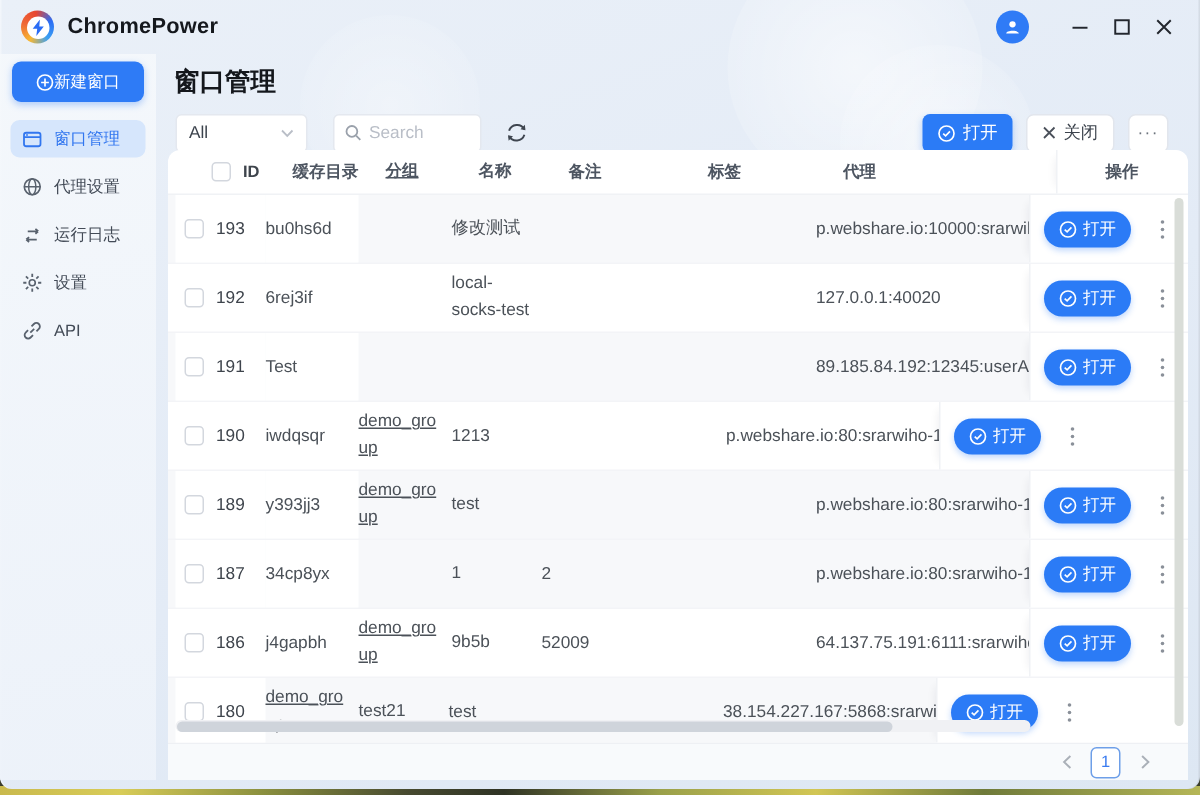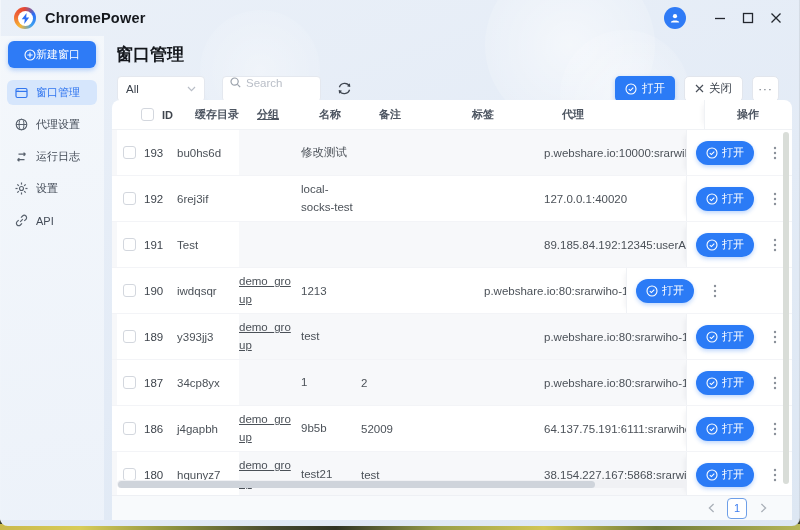--- a/index.html
+++ b/index.html
@@ -44,21 +44,21 @@
   .menu-item.active { background:#d6e6fc; color:#3176ef; }
   .menu-item .mi-icon { display:flex; align-items:center; }
 
   
   .main { position:absolute; left:104px; top:36px; right:0; bottom:6px; }
   .page-title { margin:7px 0 0 12px; font-size:17px; font-weight:bold; color:#14171c; }
   .toolbar { display:flex; align-items:center; margin-top:9px; height:27px; padding:0 21px 0 13px; position:relative; }
   .select-box { width:88px; height:26px; background:#fff; border:1px solid #e4e8ef; border-radius:4px;
     display:flex; align-items:center; justify-content:space-between; padding:0 8px; font-size:11.5px; color:#3c434d; cursor:pointer; }
   .search-box { margin-left:17px; width:99px; height:26px; background:#fff; border:1px solid #e4e8ef; border-radius:4px;
-    display:flex; align-items:flex-start; gap:5px; padding:0 7px; cursor:text; }
+    display:flex; align-items:center; gap:5px; padding:0 7px; cursor:text; }
   .search-box input { border:none; outline:none; width:64px; font-size:11.5px; color:#3c434d; background:transparent; font-family:inherit; }
   .search-box input::placeholder { color:#b9bec7; }
   .refresh-btn { margin-left:13px; width:20px; height:20px; display:flex; align-items:center; justify-content:center; cursor:pointer; }
   .tbar-spacer { flex:1; }
   .btn { height:26px; border-radius:5px; display:flex; align-items:center; gap:5px; padding:0 10px; font-size:11.5px; cursor:pointer; }
   .btn-primary { background:#2b7bf6; color:#fff; box-shadow:0 2px 5px rgba(43,123,246,0.3); }
   .btn-plain { background:#fff; color:#3c434d; border:1px solid #e2e6ed; }
   .btn + .btn { margin-left:9px; }
   .btn-more { width:27px; padding:0; justify-content:center; color:#6b727c; letter-spacing:1px; }
 
@@ -573,23 +573,20 @@
                 </div>
               </div>
             </div>
             <div class="row striped">
               <div class="cell c-check">
                 <span class="checkbox"></span>
               </div>
               <div class="cell c-id">
                 <span>180</span>
               </div>
-              <div class="cell c-cache">
-                <span>hqunyz7</span>
-              </div>
               <div class="cell c-group">
                 <span>demo_group</span>
               </div>
               <div class="cell c-name">
                 <span>test21</span>
               </div>
               <div class="cell c-remark">
                 <span>test</span>
               </div>
               <div class="cell c-tags">

